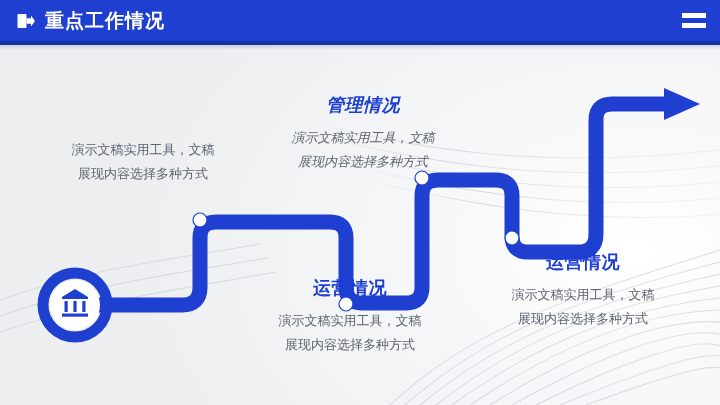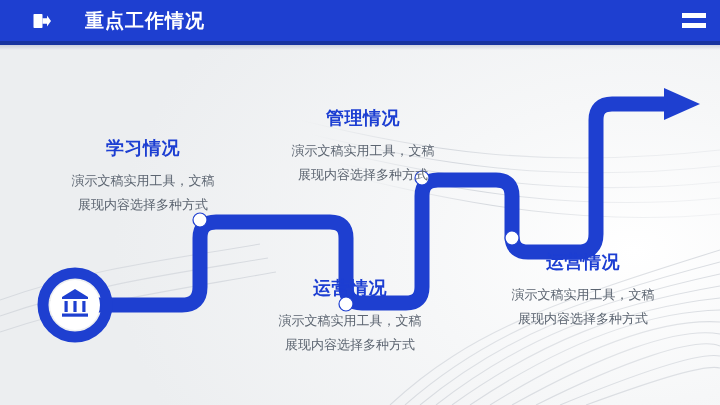--- a/index.html
+++ b/index.html
@@ -37,23 +37,22 @@
   #header {
     position: absolute;
     left: 0;
     top: 0;
     width: 720px;
     height: 41px;
     background: #1e3fd0;
     display: flex;
     align-items: center;
     box-sizing: border-box;
-    padding: 0 14px 0 32px;
+    padding: 0 14px 0 16px;
     z-index: 40;
-    gap: 24px;
   }
   #header-underline {
     position: absolute;
     left: 0;
     top: 41px;
     width: 720px;
     height: 4px;
     background: #17339f;
     z-index: 40;
   }
@@ -125,21 +124,21 @@
   .step-desc {
     color: #5b6470;
     font-size: 13px;
     line-height: 1.85;
     margin: 0;
     white-space: nowrap;
   }
 
   #label-0 { left: 38px;  top: 138px; }
   #label-1 { left: 245px; top: 278px; }
-  #label-2 { left: 258px; top: 108px;  }
+  #label-2 { left: 258px; top: 95px; font-style: italic;  }
   #label-3 { left: 478px; top: 252px; }
 </style>
 </head>
 <body>
 
 <div id="slide">
 
   <svg id="bg-waves" viewBox="0 0 720 405" preserveAspectRatio="none" aria-hidden="true">
     <defs>
       <linearGradient id="wv" x1="0" y1="0" x2="1" y2="1">
@@ -225,21 +224,20 @@
       </g>
     </g>
 
     <circle cx="200" cy="220" r="7" fill="#ffffff" stroke="#1e3fd0" stroke-width="1.2"></circle>
     <circle cx="346" cy="304" r="7" fill="#ffffff" stroke="#1e3fd0" stroke-width="1.2"></circle>
     <circle cx="422" cy="178" r="7" fill="#ffffff" stroke="#1e3fd0" stroke-width="1.2"></circle>
     <circle cx="512" cy="238" r="7" fill="#ffffff" stroke="#1e3fd0" stroke-width="1.2"></circle>
   </svg>
 
   <div class="step-label" id="label-0">
-    <div class="step-title">学习情况</div>
     <div class="step-desc">演示文稿实用工具，文稿</div>
     <div class="step-desc">展现内容选择多种方式</div>
   </div>
 
   <div class="step-label" id="label-1">
     <div class="step-title">运营情况</div>
     <div class="step-desc">演示文稿实用工具，文稿</div>
     <div class="step-desc">展现内容选择多种方式</div>
   </div>
 

